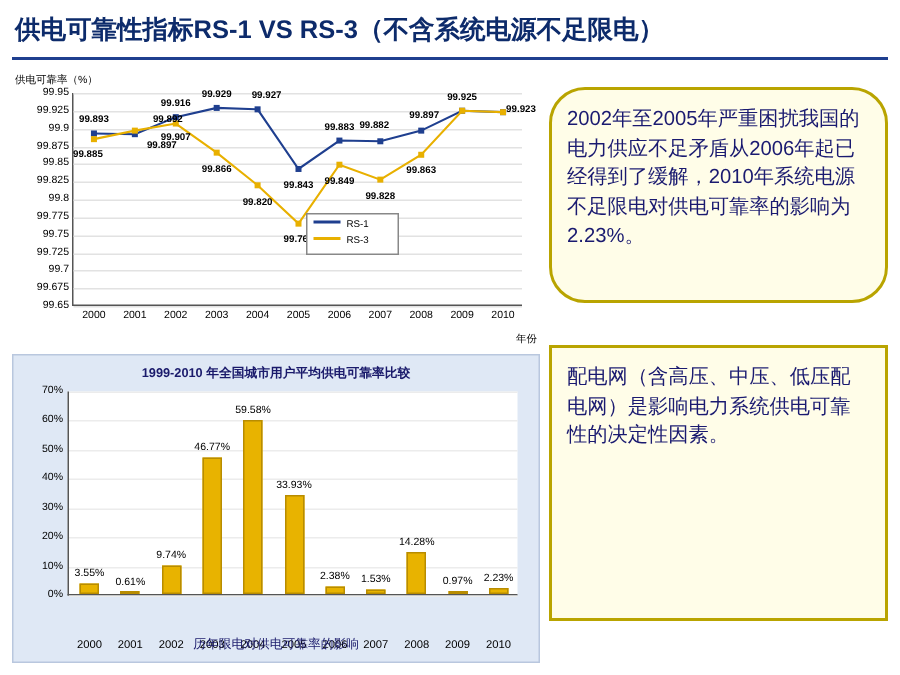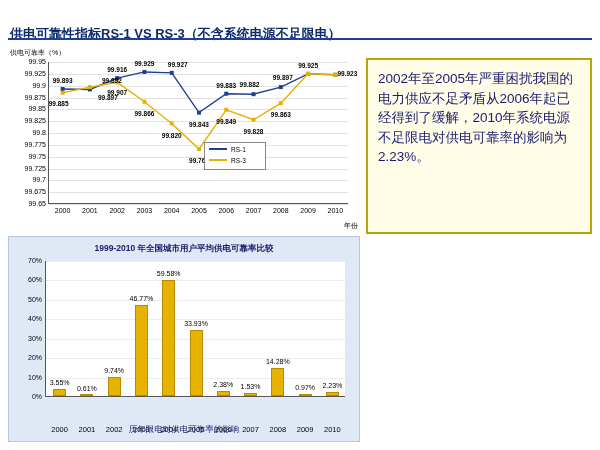--- a/index.html
+++ b/index.html
@@ -20,22 +20,22 @@
   }
   
   .title-bar {
     position: absolute;
     left: 0; top: 0;
     width: 600px;
     height: 42px;
   }
   .title-text {
     position: absolute;
-    left: 10px; top: 25px;
-    font-size: 13px;
+    left: 10px; top: 8px;
+    font-size: 17px;
     font-weight: bold;
     color: #0d2b6b;
     letter-spacing: 0px;
     white-space: nowrap;
   }
   .title-rule {
     position: absolute;
     left: 8px; top: 38px;
     width: 584px;
     height: 2px;
@@ -212,21 +212,21 @@
     background: #fffde8;
     border: 2px solid #b9a400;
     box-sizing: border-box;
     padding: 9px 10px;
     font-size: 13.5px;
     line-height: 1.45;
     color: #1a1a70;
   }
   .note-1 {
     left: 366px; top: 58px;
-    width: 226px; height: 176px;
+    width: 226px; height: 144px; border-radius: 24px;
   }
   .note-2 {
     left: 366px; top: 230px;
     width: 226px; height: 184px;
   }
 </style>
 </head>
 <body>
 
 <div class="slide">
@@ -388,14 +388,15 @@
           <div class="bc-bar" style="left: 279.864px; width: 13px; height: 4.33257px;"></div>
           <div class="bc-dlabel" style="left: 286.364px; top: 120.667px;">2.23%</div>
           <div class="bc-xtick" style="left: 286.364px;">2010</div>
         </div>
       <div class="bc-caption">历年限电对供电可靠率的影响</div>
     </div>
 
   </div>
 
   <div class="note note-1">2002年至2005年严重困扰我国的电力供应不足矛盾从2006年起已经得到了缓解，2010年系统电源不足限电对供电可靠率的影响为2.23%。</div>
+  <div class="note note-2">配电网（含高压、中压、低压配电网）是影响电力系统供电可靠性的决定性因素。</div>
 
 </div>
 
 </body></html>

